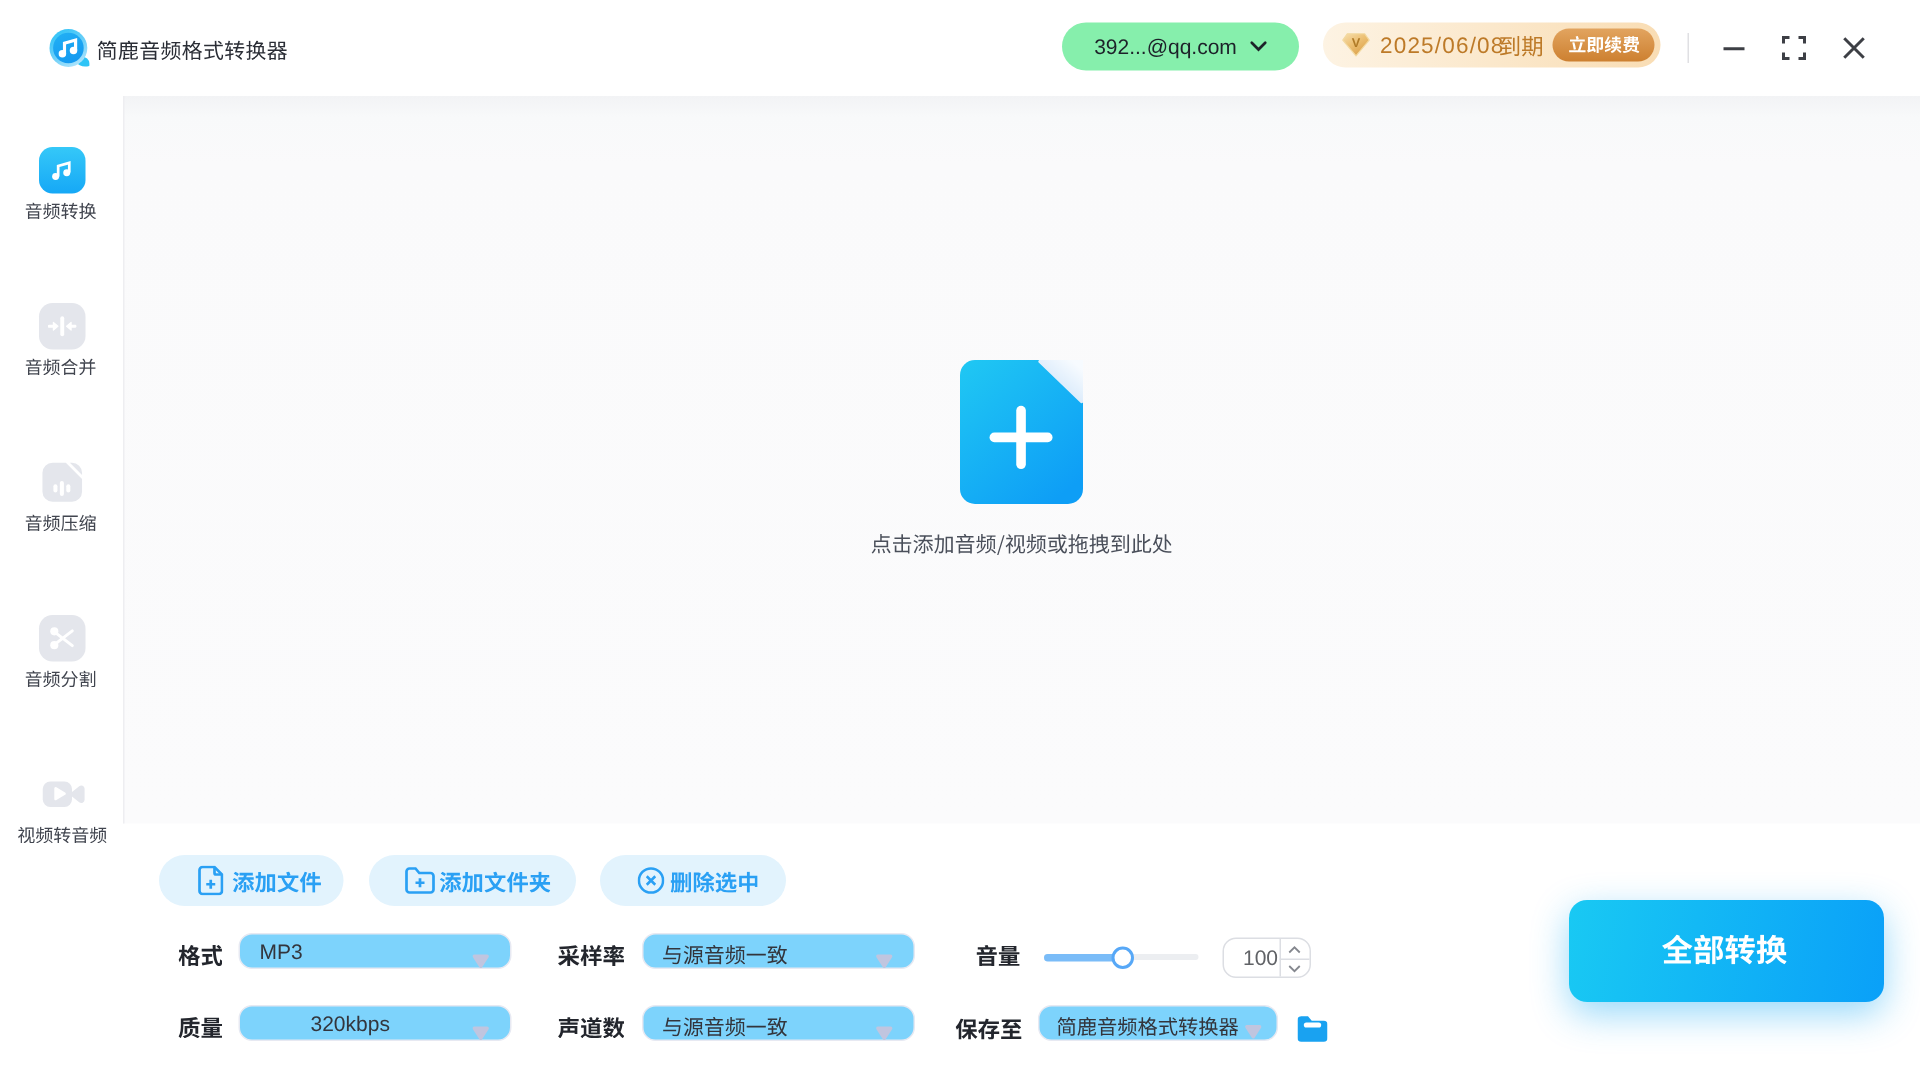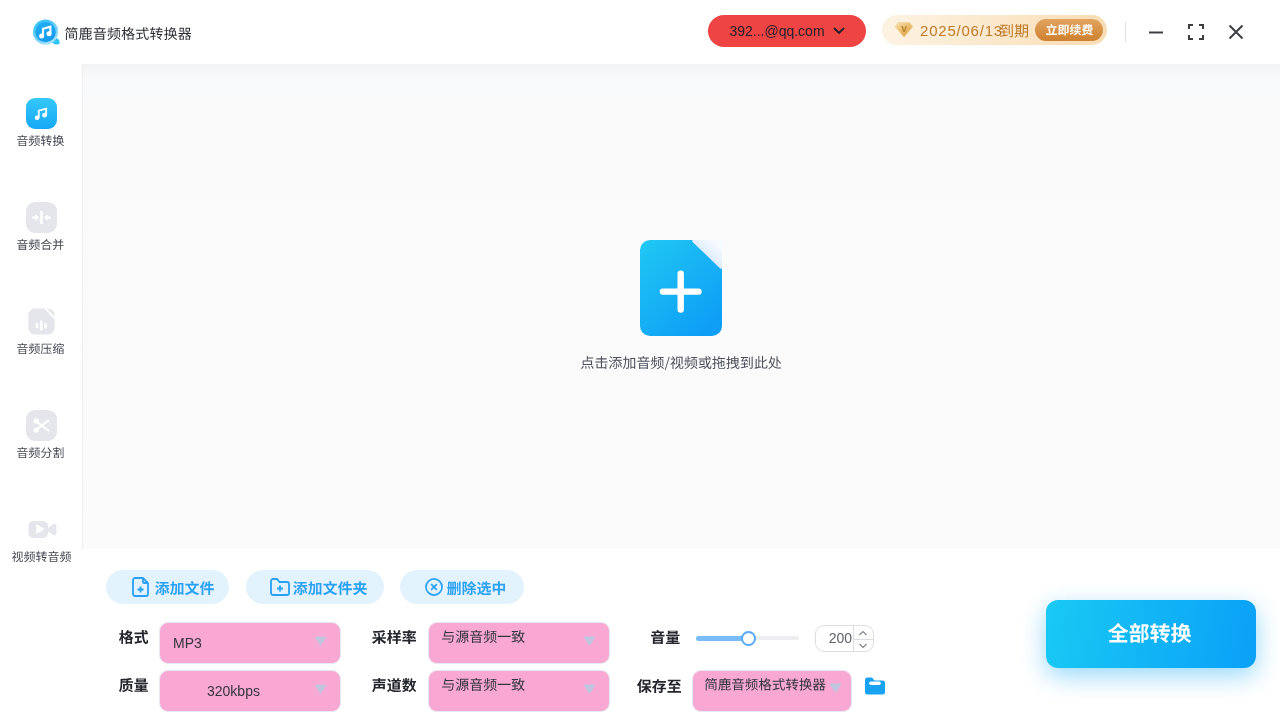--- a/index.html
+++ b/index.html
@@ -1,38 +1,38 @@
 <!DOCTYPE html>
 <html><head>
 <meta charset="utf-8">
 <style>
 * { margin:0; padding:0; box-sizing:border-box; }
 html,body { width:1280px; height:720px; overflow:hidden; font-family:"Liberation Sans", sans-serif; background:#fff; }
 #app { position:relative; width:1280px; height:720px; }
 
 
 .topbar { position:absolute; left:0; top:0; width:1280px; height:64px; background:#fff; }
-.account { position:absolute; left:708px; top:15px; width:158px; height:32px; background:#ef4444; border-radius:16px; display:flex; align-items:center; justify-content:center; font-size:14px; color:#1d2129; gap:8px; }
+.account { position:absolute; left:708px; top:15px; width:158px; height:32px; background:#86efac; border-radius:16px; display:flex; align-items:center; justify-content:center; font-size:14px; color:#1d2129; gap:8px; }
 .vip { position:absolute; left:882px; top:15px; width:225px; height:30px; border-radius:15px; background:linear-gradient(90deg,#fdf3e3,#f9ddb4); display:flex; align-items:center; }
 .vipdate { font-size:15px; color:#bd7a28; margin-left:38px; letter-spacing:0.79px; }
 .renew { position:absolute; right:4px; top:4px; height:22px; width:68px; border-radius:11px; background:linear-gradient(180deg,#e2a45f,#cd8030); color:#fff; font-size:12px; font-weight:bold; line-height:22px; }
 .winsep { position:absolute; left:1125px; top:22px; width:1px; height:20px; background:#e0e0e3; }
 .winbtn { position:absolute; top:20px; width:24px; height:24px; color:#3d3f45; }
 
 
 .sidebar { position:absolute; left:0; top:64px; width:82px; height:656px; background:#fff; }
 .sitem { position:absolute; left:0; width:82px; text-align:center; }
 .sicon { width:31px; height:31px; border-radius:9px; background:#e4e6ec; margin:0 auto; display:flex; align-items:center; justify-content:center; }
 .sicon.active { background:linear-gradient(180deg,#35c8f8,#16a8f6); }
 
 
 .content { position:absolute; left:82px; top:64px; width:1198px; height:485px; background:linear-gradient(180deg,#f2f3f5 0px,#f8f9fa 14px,#fafafb 45px,#fbfbfc 100%); box-shadow:inset 1px 0 0 #eeeef1; }
 .dropicon { position:absolute; left:640px; top:240px; }
 .pillbtn { position:absolute; top:570px; height:34px; border-radius:17px; background:#e2f3fd; display:flex; align-items:center; }
-.select { position:absolute; height:42px; background:#f9a8d4; border:1px solid #e7e9f2; border-radius:9px; font-size:14px; color:#33353c; display:flex; align-items:center; padding-left:13px; }
+.select { position:absolute; height:24px; background:#7dd3fc; border:1px solid #e7e9f2; border-radius:9px; font-size:14px; color:#33353c; display:flex; align-items:center; padding-left:13px; }
 .select .arr { position:absolute; right:13px; top:10px; width:13px; height:10px; }
 
 .convert { position:absolute; left:1046px; top:600px; width:210px; height:68px; border-radius:12px; background:linear-gradient(100deg,#19c9f3,#0aa0f8); box-shadow:0 8px 24px rgba(26,170,245,.45); color:#fff; font-size:21px; font-weight:bold; display:flex; align-items:center; justify-content:center; letter-spacing:1px; }
 </style>
 </head>
 <body>
 <div id="app">
   <div class="content"></div>
   <div class="topbar">
     <svg style="position:absolute;left:31px;top:17px;filter:blur(0.4px)" width="32" height="30" viewBox="0 0 32 30">
@@ -65,21 +65,21 @@
         <defs>
             <linearGradient id="vg" x1="0" y1="0" x2="0.7" y2="1">
               <stop offset="0" stop-color="#f7dfae"></stop>
               <stop offset="0.5" stop-color="#ecbf72"></stop>
               <stop offset="1" stop-color="#dba049"></stop>
             </linearGradient>
           </defs>
         <path d="M4.2 2.5 h11.6 l3 4.2 -8.8 10.5 -8.8 -10.5 Z" fill="url(#vg)" stroke="#f2d9a0" stroke-width="0.8" stroke-linejoin="round"></path>
         <text x="10" y="11.5" font-size="8.5" fill="#b07b28" text-anchor="middle" font-weight="bold">V</text>
       </svg>
-      <div class="vipdate">2025/06/13</div>
+      <div class="vipdate">2025/06/08</div>
       <div class="renew"></div>
     </div>
     <div class="winsep"></div>
     <svg class="winbtn" style="left:1144px" viewBox="0 0 24 24">
         <path d="M5 12.5 h14" stroke="#3d3f45" stroke-width="2"></path>
       </svg>
     <svg class="winbtn" style="left:1184px" viewBox="0 0 24 24" fill="none" stroke="#3d3f45" stroke-width="2">
         <path d="M5 9 V5 h4 M15 5 h4 v4 M19 15 v4 h-4 M9 19 H5 v-4"></path>
       </svg>
     <svg class="winbtn" style="left:1224px" viewBox="0 0 24 24">
@@ -188,21 +188,21 @@
       <span class="arr"><svg width="13" height="10" viewBox="0 0 13 10">
           <path d="M2.2 1.5 h8.6 L6.5 8.2 Z" fill="#c0c5df" stroke="#c0c5df" stroke-width="2.2" stroke-linejoin="round"></path>
         </svg></span>
     </div>
 
   <div style="position:absolute; left:696px; top:636px; width:103px; height:4px; background:#eceef1; border-radius:2px;"></div>
   <div style="position:absolute; left:696px; top:635.5px; width:52px; height:5px; background:#7abcf8; border-radius:2.5px;"></div>
   <div style="position:absolute; left:741px; top:631px; width:15px; height:15px; background:#fff; border:2.5px solid #57a8f7; border-radius:50%;"></div>
 
   <div style="position:absolute; left:815px; top:625px; width:59px; height:27px; background:#fff; border:1px solid #dcdee3; border-radius:9px;">
-    <div style="position:absolute; left:0; top:0; width:36px; height:25px; line-height:25px; text-align:right; font-size:14px; color:#606266;">200</div>
+    <div style="position:absolute; left:0; top:0; width:36px; height:25px; line-height:25px; text-align:right; font-size:14px; color:#606266;">100</div>
     <div style="position:absolute; left:37px; top:0; width:1px; height:25px; background:#dcdee3;"></div>
     <div style="position:absolute; left:37px; top:12.5px; width:20px; height:1px; background:#dcdee3;"></div>
     <svg style="position:absolute; left:42px; top:4px;" width="10" height="7" viewBox="0 0 10 7">
         <path d="M1.5 5 L5 1.5 L8.5 5" stroke="#84878e" stroke-width="1.2" fill="none"></path>
       </svg>
     <svg style="position:absolute; left:42px; top:15.5px;" width="10" height="7" viewBox="0 0 10 7">
         <path d="M1.5 2 L5 5.5 L8.5 2" stroke="#84878e" stroke-width="1.2" fill="none"></path>
       </svg>
   </div>
 

